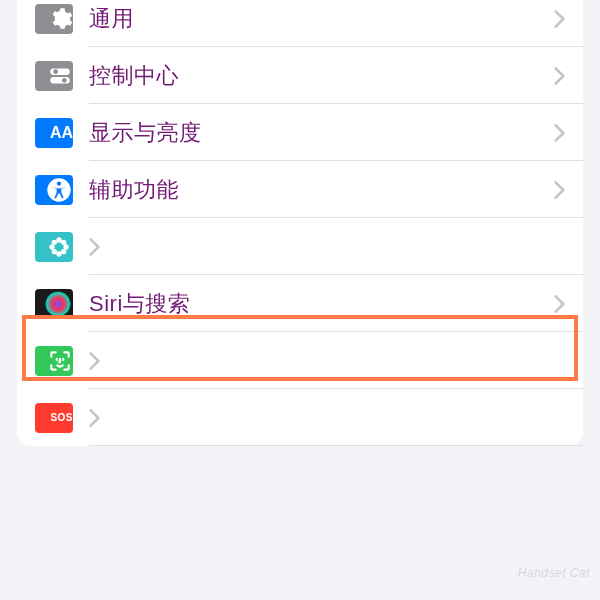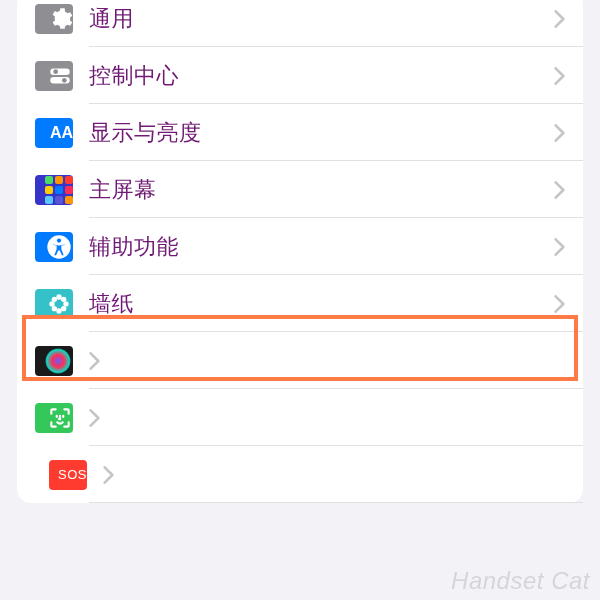--- a/index.html
+++ b/index.html
@@ -59,36 +59,36 @@
   border: 4px solid #ff7a45;
   left: 22px;
   right: 22px;
   top: 315px;
   height: 66px;
   pointer-events: none;
 }
 .watermark {
   position: absolute;
   right: 10px;
-  bottom: 5px;
+  bottom: 20px;
   color: rgba(0,0,0,0.12);
-  font-size: 24px;
+  font-size: 12px;
   font-style: italic;
   letter-spacing: 0.5px;
 }
 
 .ic-general { background: #8e8e93; }
 .ic-control { background: #8e8e93; }
 .ic-display { background: #007aff; color:#fff; font-size:16px; font-weight:600;}
 .ic-home { background: #3634c9; }
 .ic-access { background: #007aff; }
 .ic-wallpaper { background: #34c1c7; }
 .ic-siri { background: #1a1a1a; }
 .ic-faceid { background: #34c759; }
-.ic-sos { background: #ff3b30; color:#fff; font-size:13px; font-weight:400; letter-spacing:0.5px;margin-left:14px;}
+.ic-sos { background: #ff3b30; color:#fff; font-size:10px; font-weight:700; letter-spacing:0.5px;}
 
 
 .home-grid { width: 28px; height: 28px; display:grid; grid-template-columns:repeat(3,1fr); grid-template-rows:repeat(3,1fr); gap:2px;}
 .home-grid span { border-radius:2px; }
 .hg1{background:#4cd964;} .hg2{background:#ff9500;} .hg3{background:#ff3b30;}
 .hg4{background:#ffcc00;} .hg5{background:#007aff;} .hg6{background:#ff2d55;}
 .hg7{background:#5ac8fa;} .hg8{background:#5856d6;} .hg9{background:#ff9500;}
 </style>
 </head>
 <body>
@@ -134,42 +134,20 @@
       </div>
     <span class="label">显示与亮度</span>
     <span class="chev">
         <svg width="11" height="18" viewBox="0 0 8 14">
           <path d="M1 1l6 6-6 6" stroke="#c5c5c8" stroke-width="2" fill="none" stroke-linecap="round" stroke-linejoin="round"></path>
         </svg>
       </span>
     <div class="sep"></div>
   </div>
 
-  <div class="row">
-    <div class="icon ic-home">
-      <div class="home-grid">
-          <span class="hg1"></span>
-          <span class="hg2"></span>
-          <span class="hg3"></span>
-          <span class="hg4"></span>
-          <span class="hg5"></span>
-          <span class="hg6"></span>
-          <span class="hg7"></span>
-          <span class="hg8"></span>
-          <span class="hg9"></span>
-        </div>
-    </div>
-    <span class="label">主屏幕</span>
-    <span class="chev">
-        <svg width="11" height="18" viewBox="0 0 8 14">
-          <path d="M1 1l6 6-6 6" stroke="#c5c5c8" stroke-width="2" fill="none" stroke-linecap="round" stroke-linejoin="round"></path>
-        </svg>
-      </span>
-    <div class="sep"></div>
-  </div>
 
   <div class="row">
     <div class="icon ic-access">
       <svg width="28" height="28" viewBox="0 0 24 24">
           <circle cx="12" cy="12" r="10" fill="#fff"></circle>
           <circle cx="12" cy="6.5" r="1.8" fill="#007aff"></circle>
           <path d="M6 9.5c4 1.5 8 1.5 12 0-2 1-3 1.2-4 1.3v3.2l2 5h-1.5l-1.8-4h-1.4l-1.8 4H8l2-5v-3.2c-1-.1-2-.3-4-1.3z" fill="#007aff"></path>
         </svg>
     </div>
     <span class="label">辅助功能</span>
@@ -190,21 +168,20 @@
             <circle cx="6" cy="12" r="2.3"></circle>
             <circle cx="18" cy="12" r="2.3"></circle>
             <circle cx="8" cy="8" r="2.3"></circle>
             <circle cx="16" cy="8" r="2.3"></circle>
             <circle cx="8" cy="16" r="2.3"></circle>
             <circle cx="16" cy="16" r="2.3"></circle>
           </g>
           <circle cx="12" cy="12" r="2.6" fill="#34c1c7"></circle>
         </svg>
     </div>
-    <span class="label">墙纸</span>
     <span class="chev">
         <svg width="11" height="18" viewBox="0 0 8 14">
           <path d="M1 1l6 6-6 6" stroke="#c5c5c8" stroke-width="2" fill="none" stroke-linecap="round" stroke-linejoin="round"></path>
         </svg>
       </span>
     <div class="sep"></div>
   </div>
 
   <div class="row">
     <div class="icon ic-siri">
@@ -213,20 +190,21 @@
             <radialGradient id="sg" cx="50%" cy="50%" r="60%">
               <stop offset="0%" stop-color="#6a5bff"></stop>
               <stop offset="40%" stop-color="#ff2d55"></stop>
               <stop offset="75%" stop-color="#11d6c1"></stop>
               <stop offset="100%" stop-color="#0a0a0a"></stop>
             </radialGradient>
           </defs>
           <circle cx="12" cy="12" r="10" fill="url(#sg)"></circle>
         </svg>
     </div>
+    <span class="label">Siri与搜索</span>
     <span class="chev">
         <svg width="11" height="18" viewBox="0 0 8 14">
           <path d="M1 1l6 6-6 6" stroke="#c5c5c8" stroke-width="2" fill="none" stroke-linecap="round" stroke-linejoin="round"></path>
         </svg>
       </span>
     <div class="sep"></div>
   </div>
 
   <div class="row">
     <div class="icon ic-faceid">

